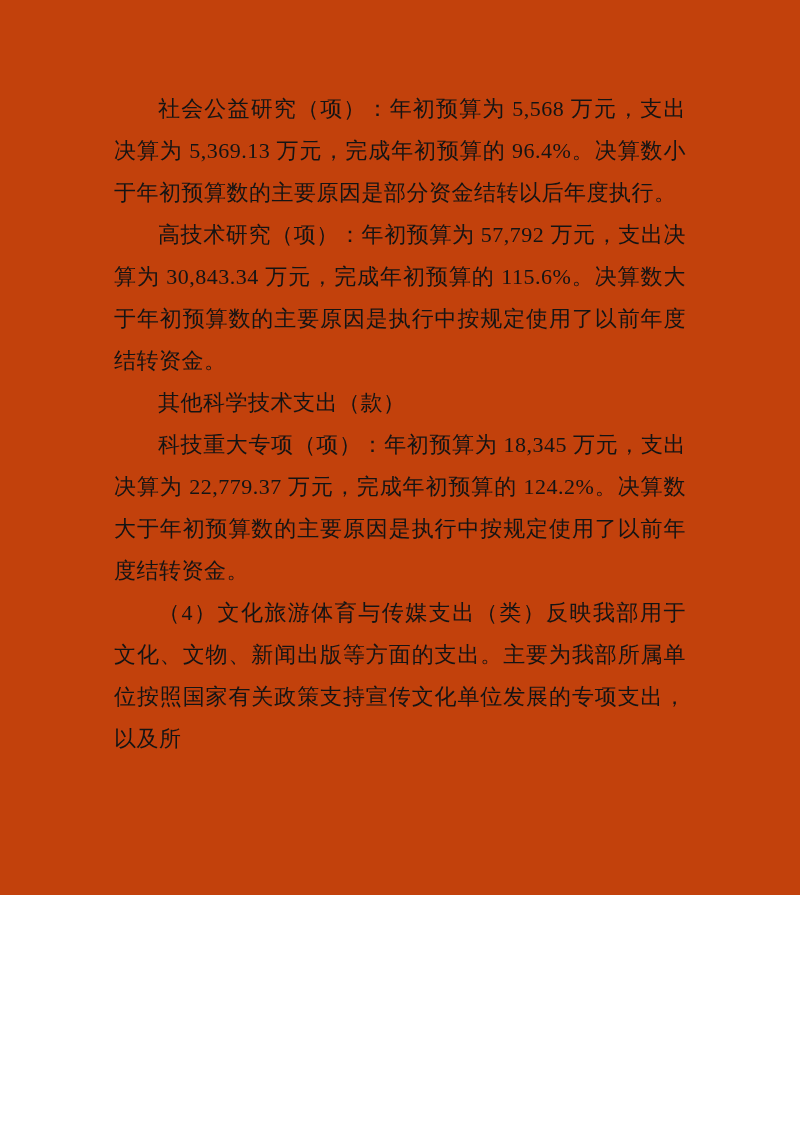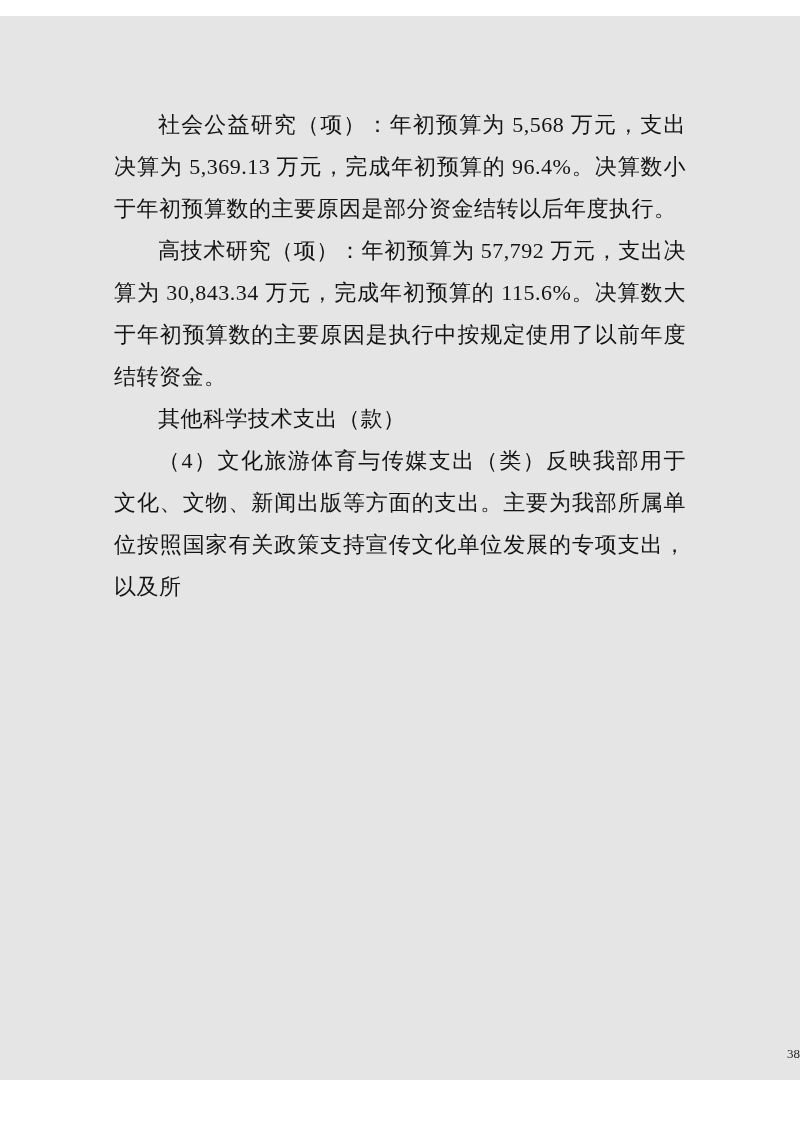--- a/index.html
+++ b/index.html
@@ -3,23 +3,23 @@
 <meta charset="utf-8">
 <style>
   html, body {
     margin: 0;
     padding: 0;
     background: #ffffff;
   }
   .page {
     position: relative;
     width: 800px;
-    height: 1064px;
-    margin: 16px auto;
-    background: #e5e5e5;
+    height: 895px;
+    margin: 0 auto;
+    background: #c2410c;
     overflow: hidden;
     font-family: "Liberation Serif", "DejaVu Serif", serif;
     color: #141414;
   }
   .content {
     position: absolute;
     top: 88px;
     left: 114px;
     width: 572px;
   }
@@ -45,16 +45,17 @@
   }
 </style>
 </head>
 <body>
 
 <div class="page">
   <div class="content">
     <p>社会公益研究（项）：年初预算为 5,568 万元，支出决算为 5,369.13 万元，完成年初预算的 96.4%。决算数小于年初预算数的主要原因是部分资金结转以后年度执行。</p>
     <p>高技术研究（项）：年初预算为 57,792 万元，支出决算为 30,843.34 万元，完成年初预算的 115.6%。决算数大于年初预算数的主要原因是执行中按规定使用了以前年度结转资金。</p>
     <p>其他科学技术支出（款）</p>
+    <p>科技重大专项（项）：年初预算为 18,345 万元，支出决算为 22,779.37 万元，完成年初预算的 124.2%。决算数大于年初预算数的主要原因是执行中按规定使用了以前年度结转资金。</p>
     <p>（4）文化旅游体育与传媒支出（类）反映我部用于文化、文物、新闻出版等方面的支出。主要为我部所属单位按照国家有关政策支持宣传文化单位发展的专项支出，以及所</p>
   </div>
   <div class="page-footer">38</div>
 </div>
 
 </body></html>

